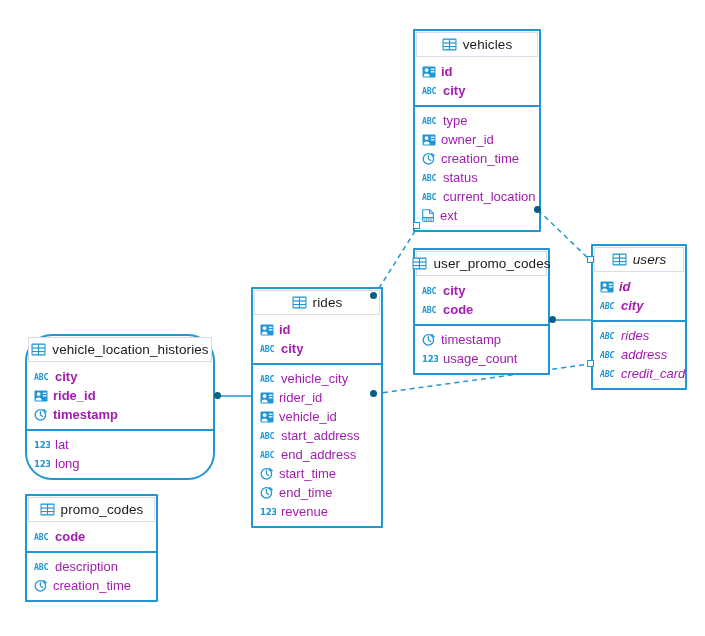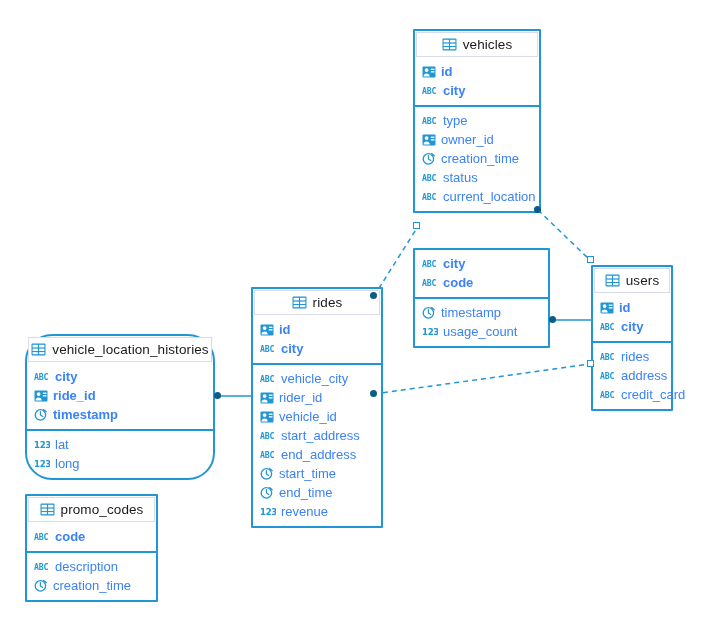--- a/index.html
+++ b/index.html
@@ -68,21 +68,21 @@
   .field {
     display: flex;
     align-items: center;
     gap: 5px;
     height: 19px;
     padding: 0 6px 0 7px;
     white-space: nowrap;
   }
   .field-label {
     font-size: 13px;
-    color: #3b82f6;
+    color: #a21caf;
     line-height: 1;
   }
   .field.pk .field-label {
     font-weight: bold;
   }
 
   
   .ico {
     flex: 0 0 auto;
     display: inline-block;
@@ -199,23 +199,48 @@
           <span class="field-label">status</span>
         </div>
         <div class="field">
           <span class="ico">
             <svg width="16" height="11" viewBox="0 0 16 11">
               <text x="0" y="8.6" font-family="DejaVu Sans Mono, monospace" font-size="8.2" font-weight="bold" fill="#2196d4" letter-spacing="-0.2">ABC</text>
             </svg>
           </span>
           <span class="field-label">current_location</span>
         </div>
+        <div class="field">
+          <span class="ico">
+            <svg width="13" height="13" viewBox="0 0 13 13">
+              <path d="M1.4 0.7h6.3l3.6 3.5v7.9a.7.7 0 0 1-.7.7H1.4a.7.7 0 0 1-.7-.7V1.4a.7.7 0 0 1 .7-.7z" fill="#ffffff" stroke="#2196d4" stroke-width="1.1"></path>
+              <path d="M7.6 0.9v3.4h3.5" fill="none" stroke="#2196d4" stroke-width="1.1"></path>
+              <rect x="0.6" y="8.1" width="10.8" height="4.6" rx="0.6" fill="#2196d4"></rect>
+              <text x="5.9" y="11.7" text-anchor="middle" font-family="DejaVu Sans, sans-serif" font-size="3.9" font-weight="bold" fill="#ffffff">JSON</text>
+            </svg>
+          </span>
+          <span class="field-label">ext</span>
+        </div>
       </div>
     </div>
     <div class="entity" style="left: 413px; top: 248px; width: 137px;">
+      <div class="entity-header">
+        <span class="ico">
+          <svg width="15" height="13" viewBox="0 0 15 13">
+            <rect x="0.5" y="0.5" width="14" height="12" rx="1" fill="#2196d4"></rect>
+            <rect x="1.6" y="1.8" width="5.3" height="2.6" fill="#ffffff"></rect>
+            <rect x="8.1" y="1.8" width="5.3" height="2.6" fill="#ffffff"></rect>
+            <rect x="1.6" y="5.6" width="5.3" height="2.4" fill="#ffffff"></rect>
+            <rect x="8.1" y="5.6" width="5.3" height="2.4" fill="#ffffff"></rect>
+            <rect x="1.6" y="9.1" width="5.3" height="2.1" fill="#ffffff"></rect>
+            <rect x="8.1" y="9.1" width="5.3" height="2.1" fill="#ffffff"></rect>
+          </svg>
+        </span>
+        <span class="entity-title">user_promo_codes</span>
+      </div>
       <div class="field-group keys">
         <div class="field pk">
           <span class="ico">
             <svg width="16" height="11" viewBox="0 0 16 11">
               <text x="0" y="8.6" font-family="DejaVu Sans Mono, monospace" font-size="8.2" font-weight="bold" fill="#2196d4" letter-spacing="-0.2">ABC</text>
             </svg>
           </span>
           <span class="field-label">city</span>
         </div>
         <div class="field pk">
@@ -241,21 +266,21 @@
         <div class="field">
           <span class="ico">
             <svg width="16" height="11" viewBox="0 0 16 11">
               <text x="0" y="8.8" font-family="DejaVu Sans, sans-serif" font-size="8.6" font-weight="bold" fill="#2196d4" letter-spacing="-0.3">123</text>
             </svg>
           </span>
           <span class="field-label">usage_count</span>
         </div>
       </div>
     </div>
-    <div class="entity" style="left: 591px; top: 265px; width: 82px;">
+    <div class="entity" style="left: 591px; top: 244px; width: 96px; font-style: italic;">
       <div class="entity-header">
         <span class="ico">
           <svg width="15" height="13" viewBox="0 0 15 13">
             <rect x="0.5" y="0.5" width="14" height="12" rx="1" fill="#2196d4"></rect>
             <rect x="1.6" y="1.8" width="5.3" height="2.6" fill="#ffffff"></rect>
             <rect x="8.1" y="1.8" width="5.3" height="2.6" fill="#ffffff"></rect>
             <rect x="1.6" y="5.6" width="5.3" height="2.4" fill="#ffffff"></rect>
             <rect x="8.1" y="5.6" width="5.3" height="2.4" fill="#ffffff"></rect>
             <rect x="1.6" y="9.1" width="5.3" height="2.1" fill="#ffffff"></rect>
             <rect x="8.1" y="9.1" width="5.3" height="2.1" fill="#ffffff"></rect>

